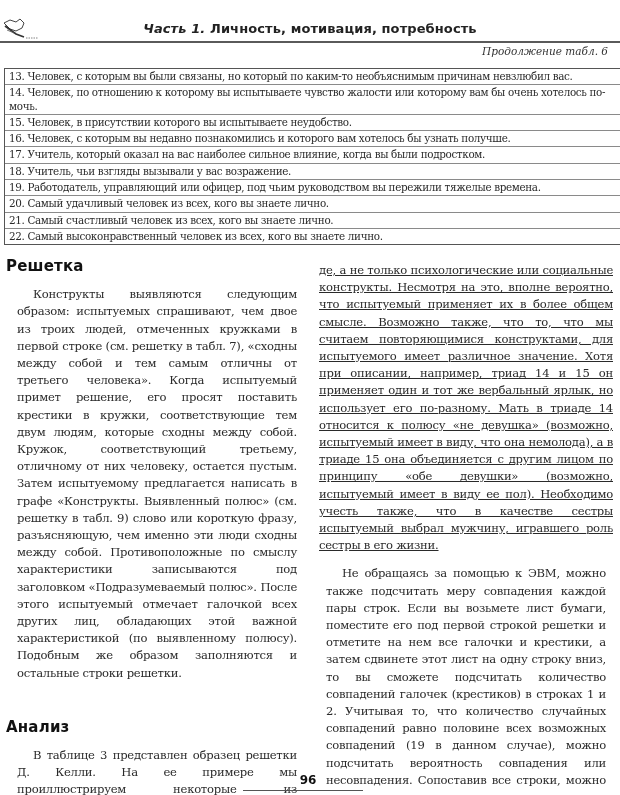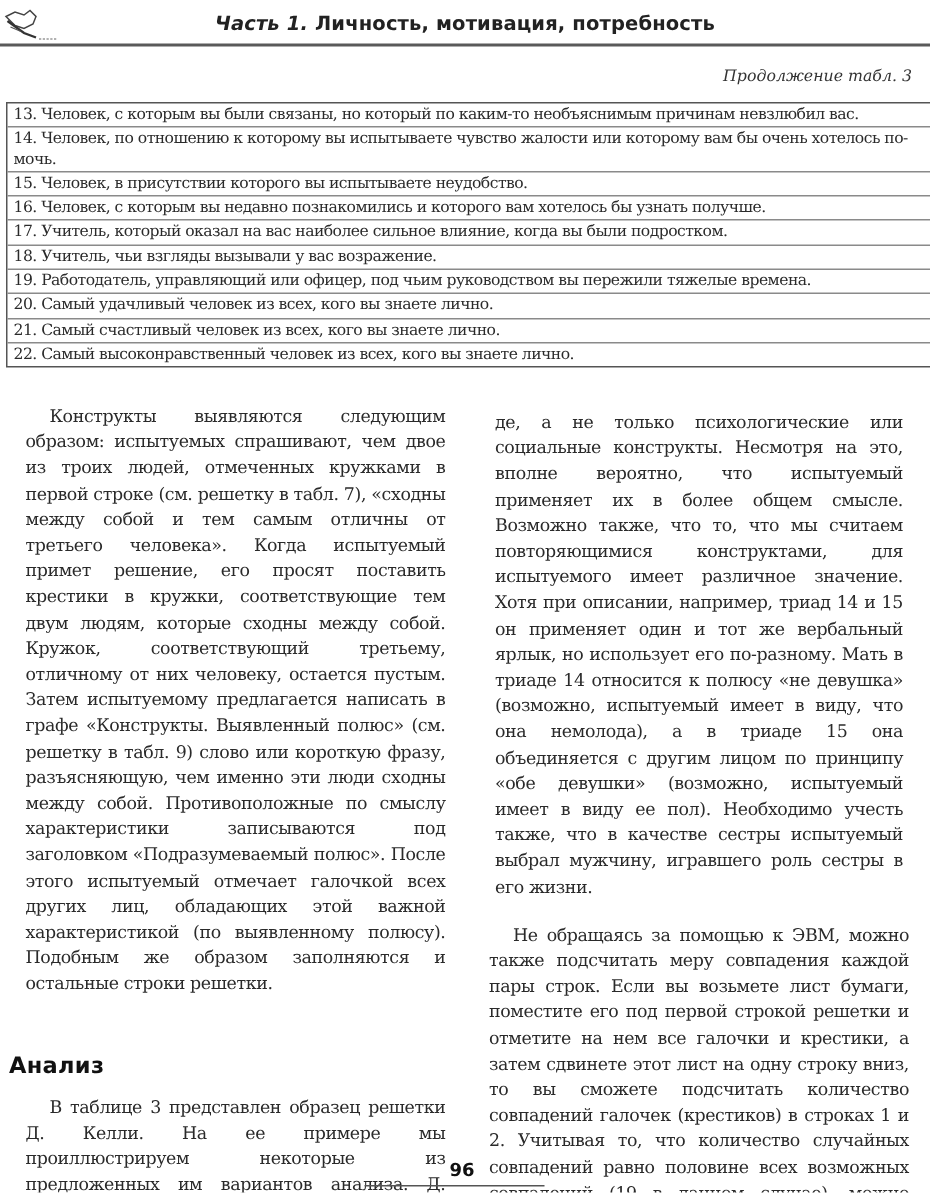--- a/index.html
+++ b/index.html
@@ -1,31 +1,31 @@
 <!DOCTYPE html>
 <html><head>
   <meta charset="utf-8">
   <style>
     html, body { margin: 0; padding: 0; background: #ffffff; }
     body { width: 620px; height: 795px; position: relative; overflow: hidden; color: #2a2a2a; font-family: "DejaVu Serif", serif; }
-    .header { position: absolute; left: 0; top: 4px; width: 535px; height: 26px; }
+    .header { position: absolute; left: 0; top: 16px; width: 535px; height: 26px; }
     .logo { position: absolute; left: 2px; top: 1px; width: 40px; height: 24px; }
     .header-title { position: absolute; left: 0; width: 620px; top: 5px; text-align: center; font-family: "DejaVu Sans", sans-serif; font-weight: bold; font-size: 13px; color: #222; letter-spacing: 0.1px; }
     .header-title .part { font-style: italic; }
     .header-rule { position: absolute; left: 0; top: 25px; width: 620px; height: 2px; background: #5a5a5a; }
     .caption { position: absolute; right: 12px; top: 45px; font-family: "DejaVu Serif", serif; font-style: italic; font-size: 10.5px; color: #333; }
     .table { position: absolute; left: 4px; top: 68px; width: 620px; border: 1.5px solid #555; box-sizing: border-box; }
     .trow { font-size: 10.4px; line-height: 13.3px; padding: 1px 4px 1px 4px; border-bottom: 1px solid #8a8a8a; font-family: "DejaVu Serif", serif; color: #2a2a2a; letter-spacing: -0.35px; }
     .trow:last-child { border-bottom: none; }
     .col { position: absolute; top: 258px; width: 302px; font-size: 11.6px; line-height: 17.2px; text-align: justify; letter-spacing: -0.25px; }
     .col-left { left: 6px; }
     .col-right { left: 315px; }
     h2.section { font-family: "DejaVu Sans", sans-serif; font-weight: bold; font-size: 15px; margin: 0 0 8px 0; color: #111; letter-spacing: 0.2px; }
     p.par { margin: 11px; text-indent: 16px; }
-    p.cont { margin: 15px; text-indent: 0; }
+    p.cont { margin: 4px; text-indent: 0; text-decoration: underline; }
     .spacer { height: 26px; }
     .page-num { position: absolute; left: 0; width: 616px; top: 773px; text-align: center; font-family: "DejaVu Sans", sans-serif; font-weight: bold; font-size: 12px; color: #111; }
     .footer-rule { position: absolute; left: 243px; width: 120px; top: 790px; height: 1.2px; background: #555; }
   </style>
 </head>
 <body>
 
 <div class="header">
   <svg class="logo" viewBox="0 0 40 24" width="40" height="24">
     <path d="M2 6 L8 3 L14 5 L18 2 L22 6 L20 11 L14 14 L8 12 Z" fill="none" stroke="#444" stroke-width="1"></path>
@@ -33,36 +33,37 @@
     <path d="M5 13 L12 16" fill="none" stroke="#555" stroke-width="0.8"></path>
     <path d="M24 21 L36 21" fill="none" stroke="#666" stroke-width="0.8" stroke-dasharray="1.5 1"></path>
   </svg>
   <div class="header-title">
     <span class="part">Часть 1.</span>
     <span>Личность, мотивация, потребность</span>
   </div>
   <div class="header-rule"></div>
 </div>
 
-<div class="caption">Продолжение табл. 3</div>
+<div class="caption">Продолжение табл. 6</div>
 
 <div class="table">
   <div class="trow">13. Человек, с которым вы были связаны, но который по каким-то необъяснимым причинам невзлюбил вас.</div>
   <div class="trow">14. Человек, по отношению к которому вы испытываете чувство жалости или которому вам бы очень хотелось по-мочь.</div>
   <div class="trow">15. Человек, в присутствии которого вы испытываете неудобство.</div>
   <div class="trow">16. Человек, с которым вы недавно познакомились и которого вам хотелось бы узнать получше.</div>
   <div class="trow">17. Учитель, который оказал на вас наиболее сильное влияние, когда вы были подростком.</div>
   <div class="trow">18. Учитель, чьи взгляды вызывали у вас возражение.</div>
   <div class="trow">19. Работодатель, управляющий или офицер, под чьим руководством вы пережили тяжелые времена.</div>
   <div class="trow">20. Самый удачливый человек из всех, кого вы знаете лично.</div>
   <div class="trow">21. Самый счастливый человек из всех, кого вы знаете лично.</div>
   <div class="trow">22. Самый высоконравственный человек из всех, кого вы знаете лично.</div>
 </div>
 
 <div class="col col-left">
+  <h2 class="section">Решетка</h2>
   <p class="par">Конструкты выявляются следующим образом: испытуемых спрашивают, чем двое из троих людей, отмеченных кружками в первой строке (см. решетку в табл. 7), «сходны между собой и тем самым отличны от третьего человека». Когда испытуемый примет решение, его просят поставить крестики в кружки, соответствующие тем двум людям, которые сходны между собой. Кружок, соответствующий третьему, отличному от них человеку, остается пустым. Затем испытуемому предлагается написать в графе «Конструкты. Выявленный полюс» (см. решетку в табл. 9) слово или короткую фразу, разъясняющую, чем именно эти люди сходны между собой. Противоположные по смыслу характеристики записываются под заголовком «Подразумеваемый полюс». После этого испытуемый отмечает галочкой всех других лиц, обладающих этой важной характеристикой (по выявленному полюсу). Подобным же образом заполняются и остальные строки решетки.</p>
   <div class="spacer"></div>
   <h2 class="section">Анализ</h2>
   <p class="par">В таблице 3 представлен образец решетки Д. Келли. На ее примере мы проиллюстрируем некоторые из предложенных им вариантов анализа. Д. Келли предлагал до проведения статистической обработки изучить решетку «невооруженным глазом» и выяснить, что же испытуемый сообщает нам непосредственно.</p>
 
 </div>
 
 <div class="col col-right">
   <p class="cont">де, а не только психологические или социальные конструкты. Несмотря на это, вполне вероятно, что испытуемый применяет их в более общем смысле. Возможно также, что то, что мы считаем повторяющимися конструктами, для испытуемого имеет различное значение. Хотя при описании, например, триад 14 и 15 он применяет один и тот же вербальный ярлык, но использует его по-разному. Мать в триаде 14 относится к полюсу «не девушка» (возможно, испытуемый имеет в виду, что она немолода), а в триаде 15 она объединяется с другим лицом по принципу «обе девушки» (возможно, испытуемый имеет в виду ее пол). Необходимо учесть также, что в качестве сестры испытуемый выбрал мужчину, игравшего роль сестры в его жизни.</p>
   <p class="par">Не обращаясь за помощью к ЭВМ, можно также подсчитать меру совпадения каждой пары строк. Если вы возьмете лист бумаги, поместите его под первой строкой решетки и отметите на нем все галочки и крестики, а затем сдвинете этот лист на одну строку вниз, то вы сможете подсчитать количество совпадений галочек (крестиков) в строках 1 и 2. Учитывая то, что количество случайных совпадений равно половине всех возможных совпадений (19 в данном случае), можно подсчитать вероятность совпадения или несовпадения. Сопоставив все строки, можно выяснить, как именно конструкты связаны между собой. Этот же метод дает возможность выявить, каким испытуемый видит данного человека по сравнению с другими людьми. Д. Келли описывает метод непараметрического фактора анализа для выявления основных измерений, используемых испытуемым для упорядочения социального мира. Однако можно ограничить-</p>

